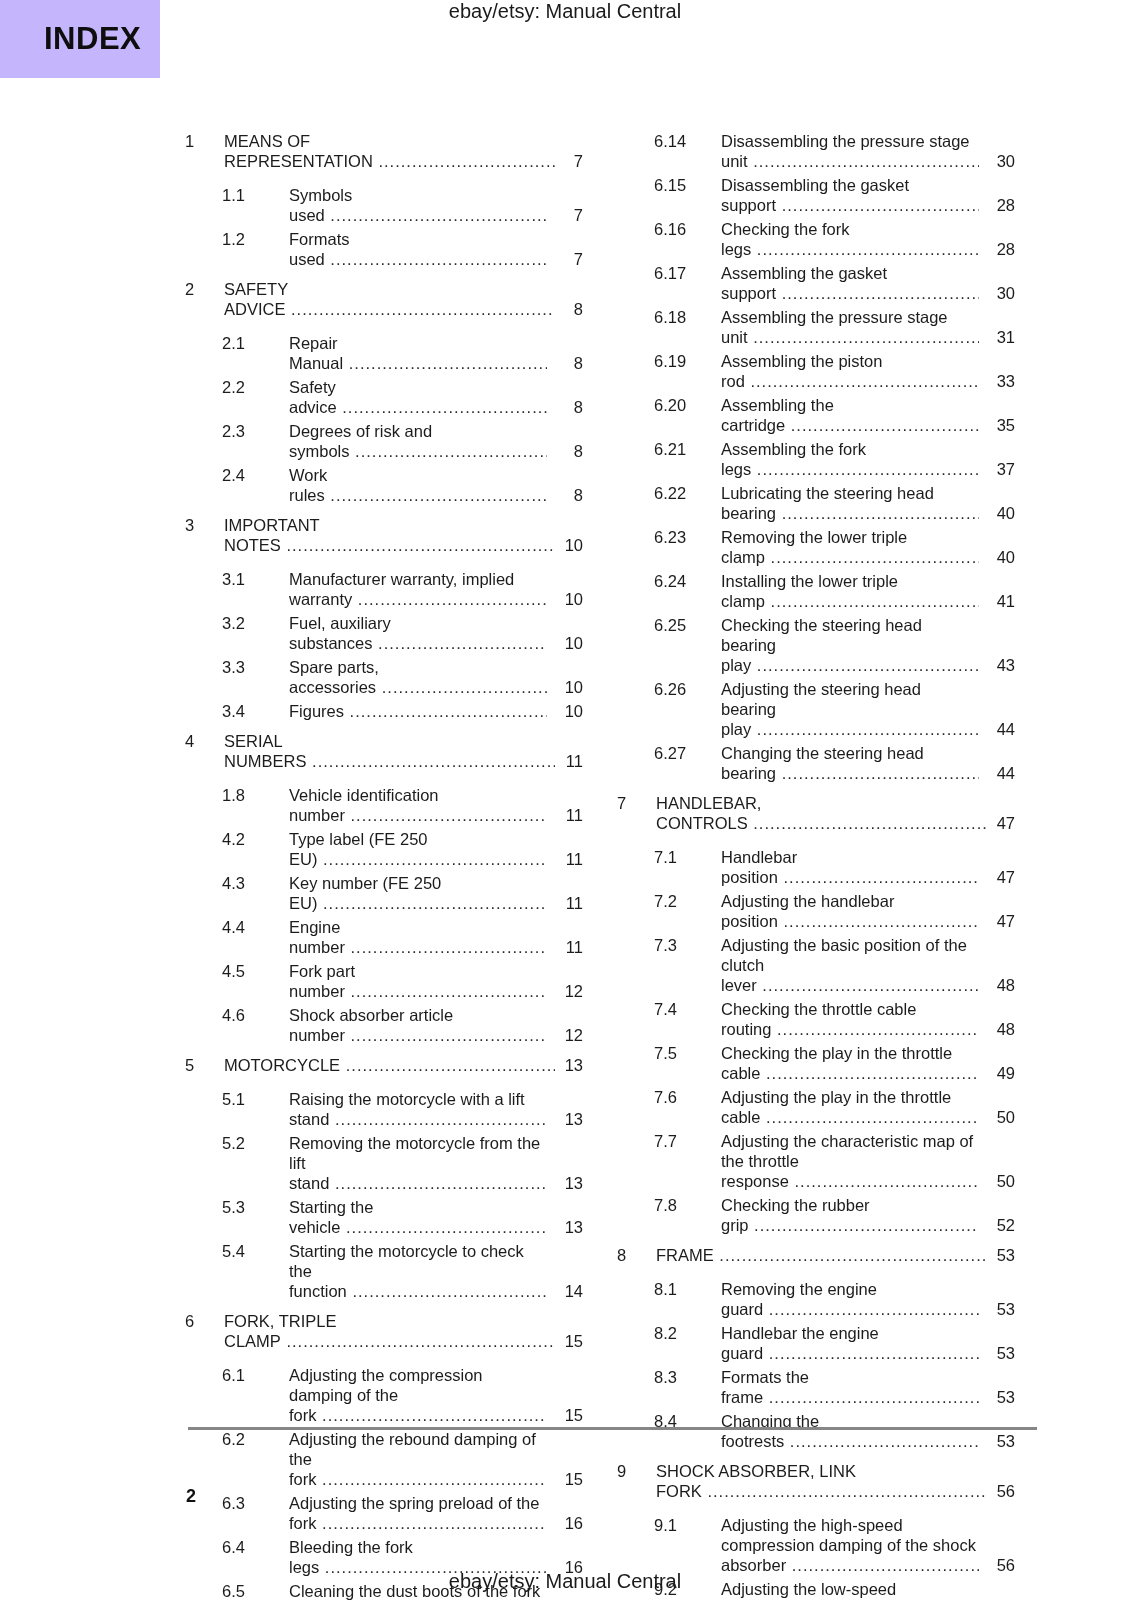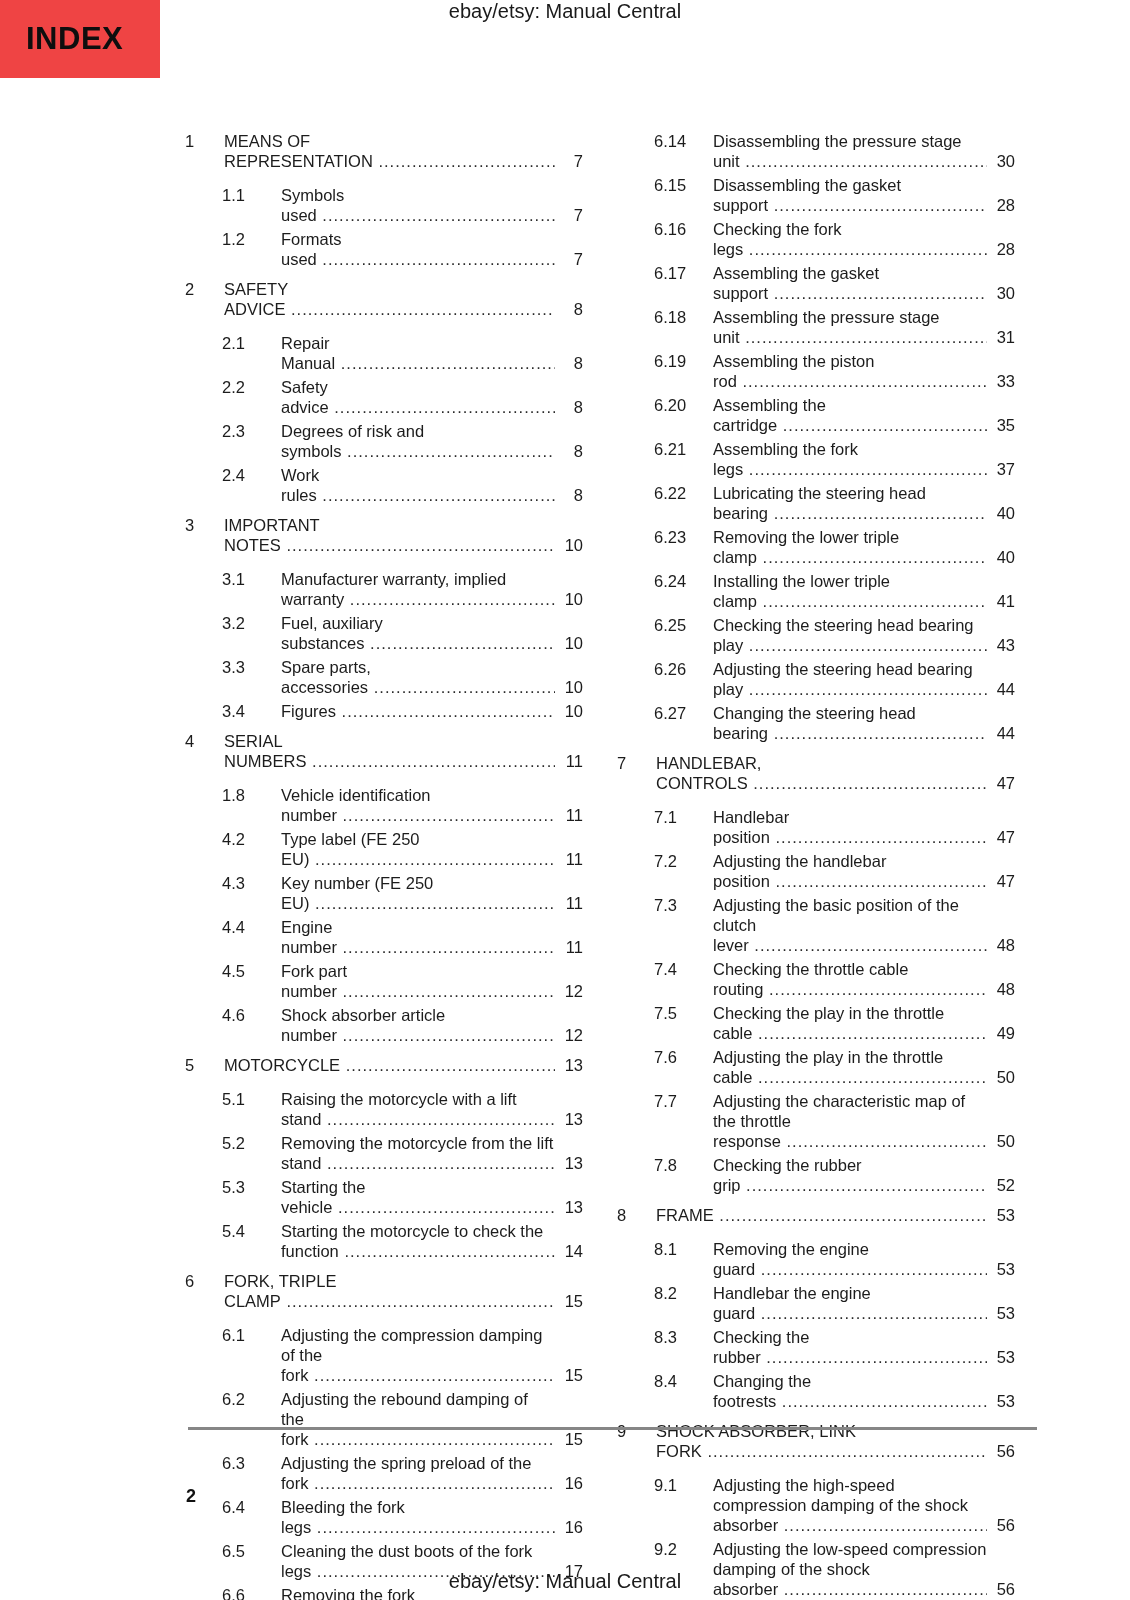--- a/index.html
+++ b/index.html
@@ -9,23 +9,23 @@
     background: #ffffff;
     overflow: hidden;
     font-family: "Liberation Sans", sans-serif;
     color: #1c1c1c;
   }
 
   
   .index-box {
     position: absolute; left: 0; top: 0;
     width: 160px; height: 78px;
-    background: #ef4444;
+    background: #c4b5fd;
     display: flex; align-items: center;
-    padding-left: 26px; box-sizing: border-box;
+    padding-left: 44px; box-sizing: border-box;
   }
   .index-box .index-text {
     font-size: 31px; font-weight: bold; color: #0e0e0e; letter-spacing: 0.5px;
   }
   .page-header {
     position: absolute; top: 0; left: 0; width: 100%;
     text-align: center; font-size: 20px; color: #1a1a1a;
   }
 
   
@@ -35,21 +35,21 @@
   }
   .toc-col { flex: 0 0 398px; width: 398px; }
 
   .toc-row {
     display: flex; align-items: flex-start;
     font-size: 16.5px; line-height: 20px;
     margin-bottom: 4px;
   }
   .toc-row.chapter { margin-top: 10px; margin-bottom: 14px; }
   .toc-col .toc-row:first-child { margin-top: 0; }
-  .toc-row.sub { padding-left: 37px; }
+  .toc-row.sub { padding-left: 37px; gap: 8px; }
 
   .toc-num { flex: 0 0 39px; }
   .toc-row.sub .toc-num { flex: 0 0 59px; }
 
   .toc-title {
     flex: 1 1 auto; min-width: 0;
     overflow: hidden;
   }
   .toc-title::after {
     content: " ...........................................................................................................................................................................";
@@ -376,21 +376,21 @@
         <span class="toc-title">Removing the engine guard</span>
         <span class="toc-page">53</span>
       </div>
       <div class="toc-row sub">
         <span class="toc-num">8.2</span>
         <span class="toc-title">Handlebar the engine guard</span>
         <span class="toc-page">53</span>
       </div>
       <div class="toc-row sub">
         <span class="toc-num">8.3</span>
-        <span class="toc-title">Checking the rubber</span>
+        <span class="toc-title">Formats the frame</span>
         <span class="toc-page">53</span>
       </div>
       <div class="toc-row sub">
         <span class="toc-num">8.4</span>
         <span class="toc-title">Changing the footrests</span>
         <span class="toc-page">53</span>
       </div>
       <div class="toc-row chapter">
         <span class="toc-num">9</span>
         <span class="toc-title">SHOCK ABSORBER, LINK FORK</span>

